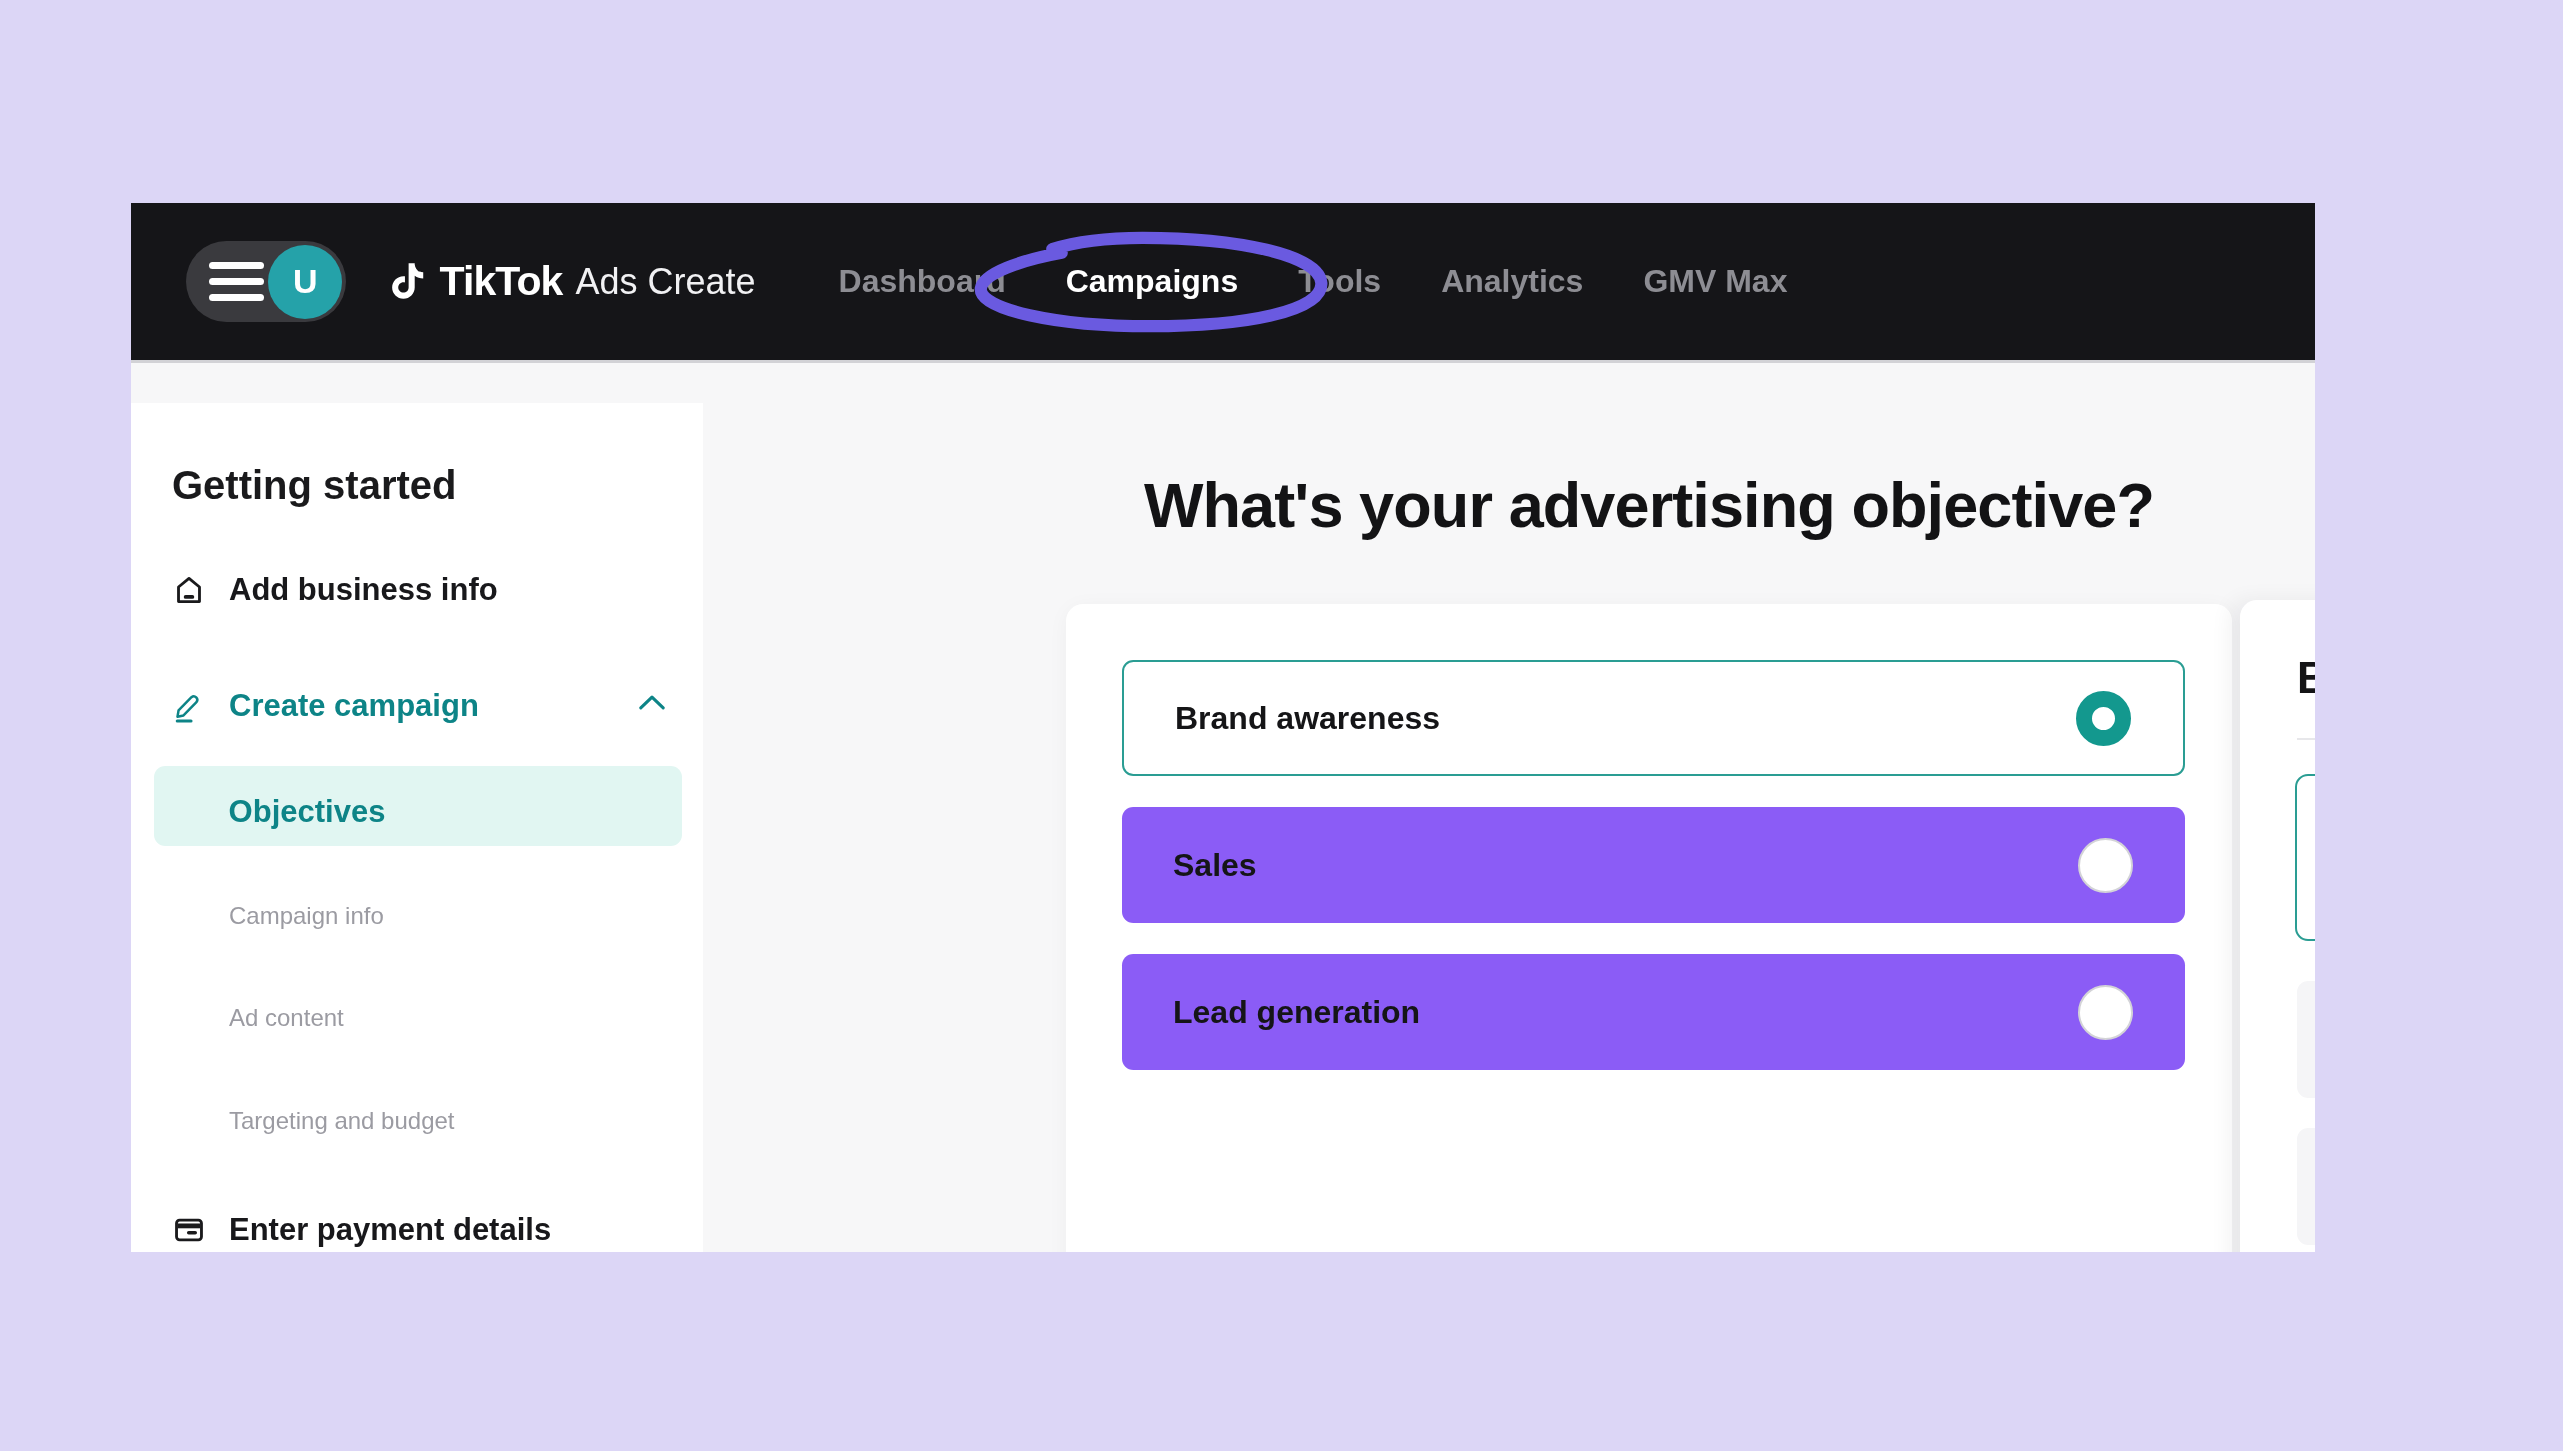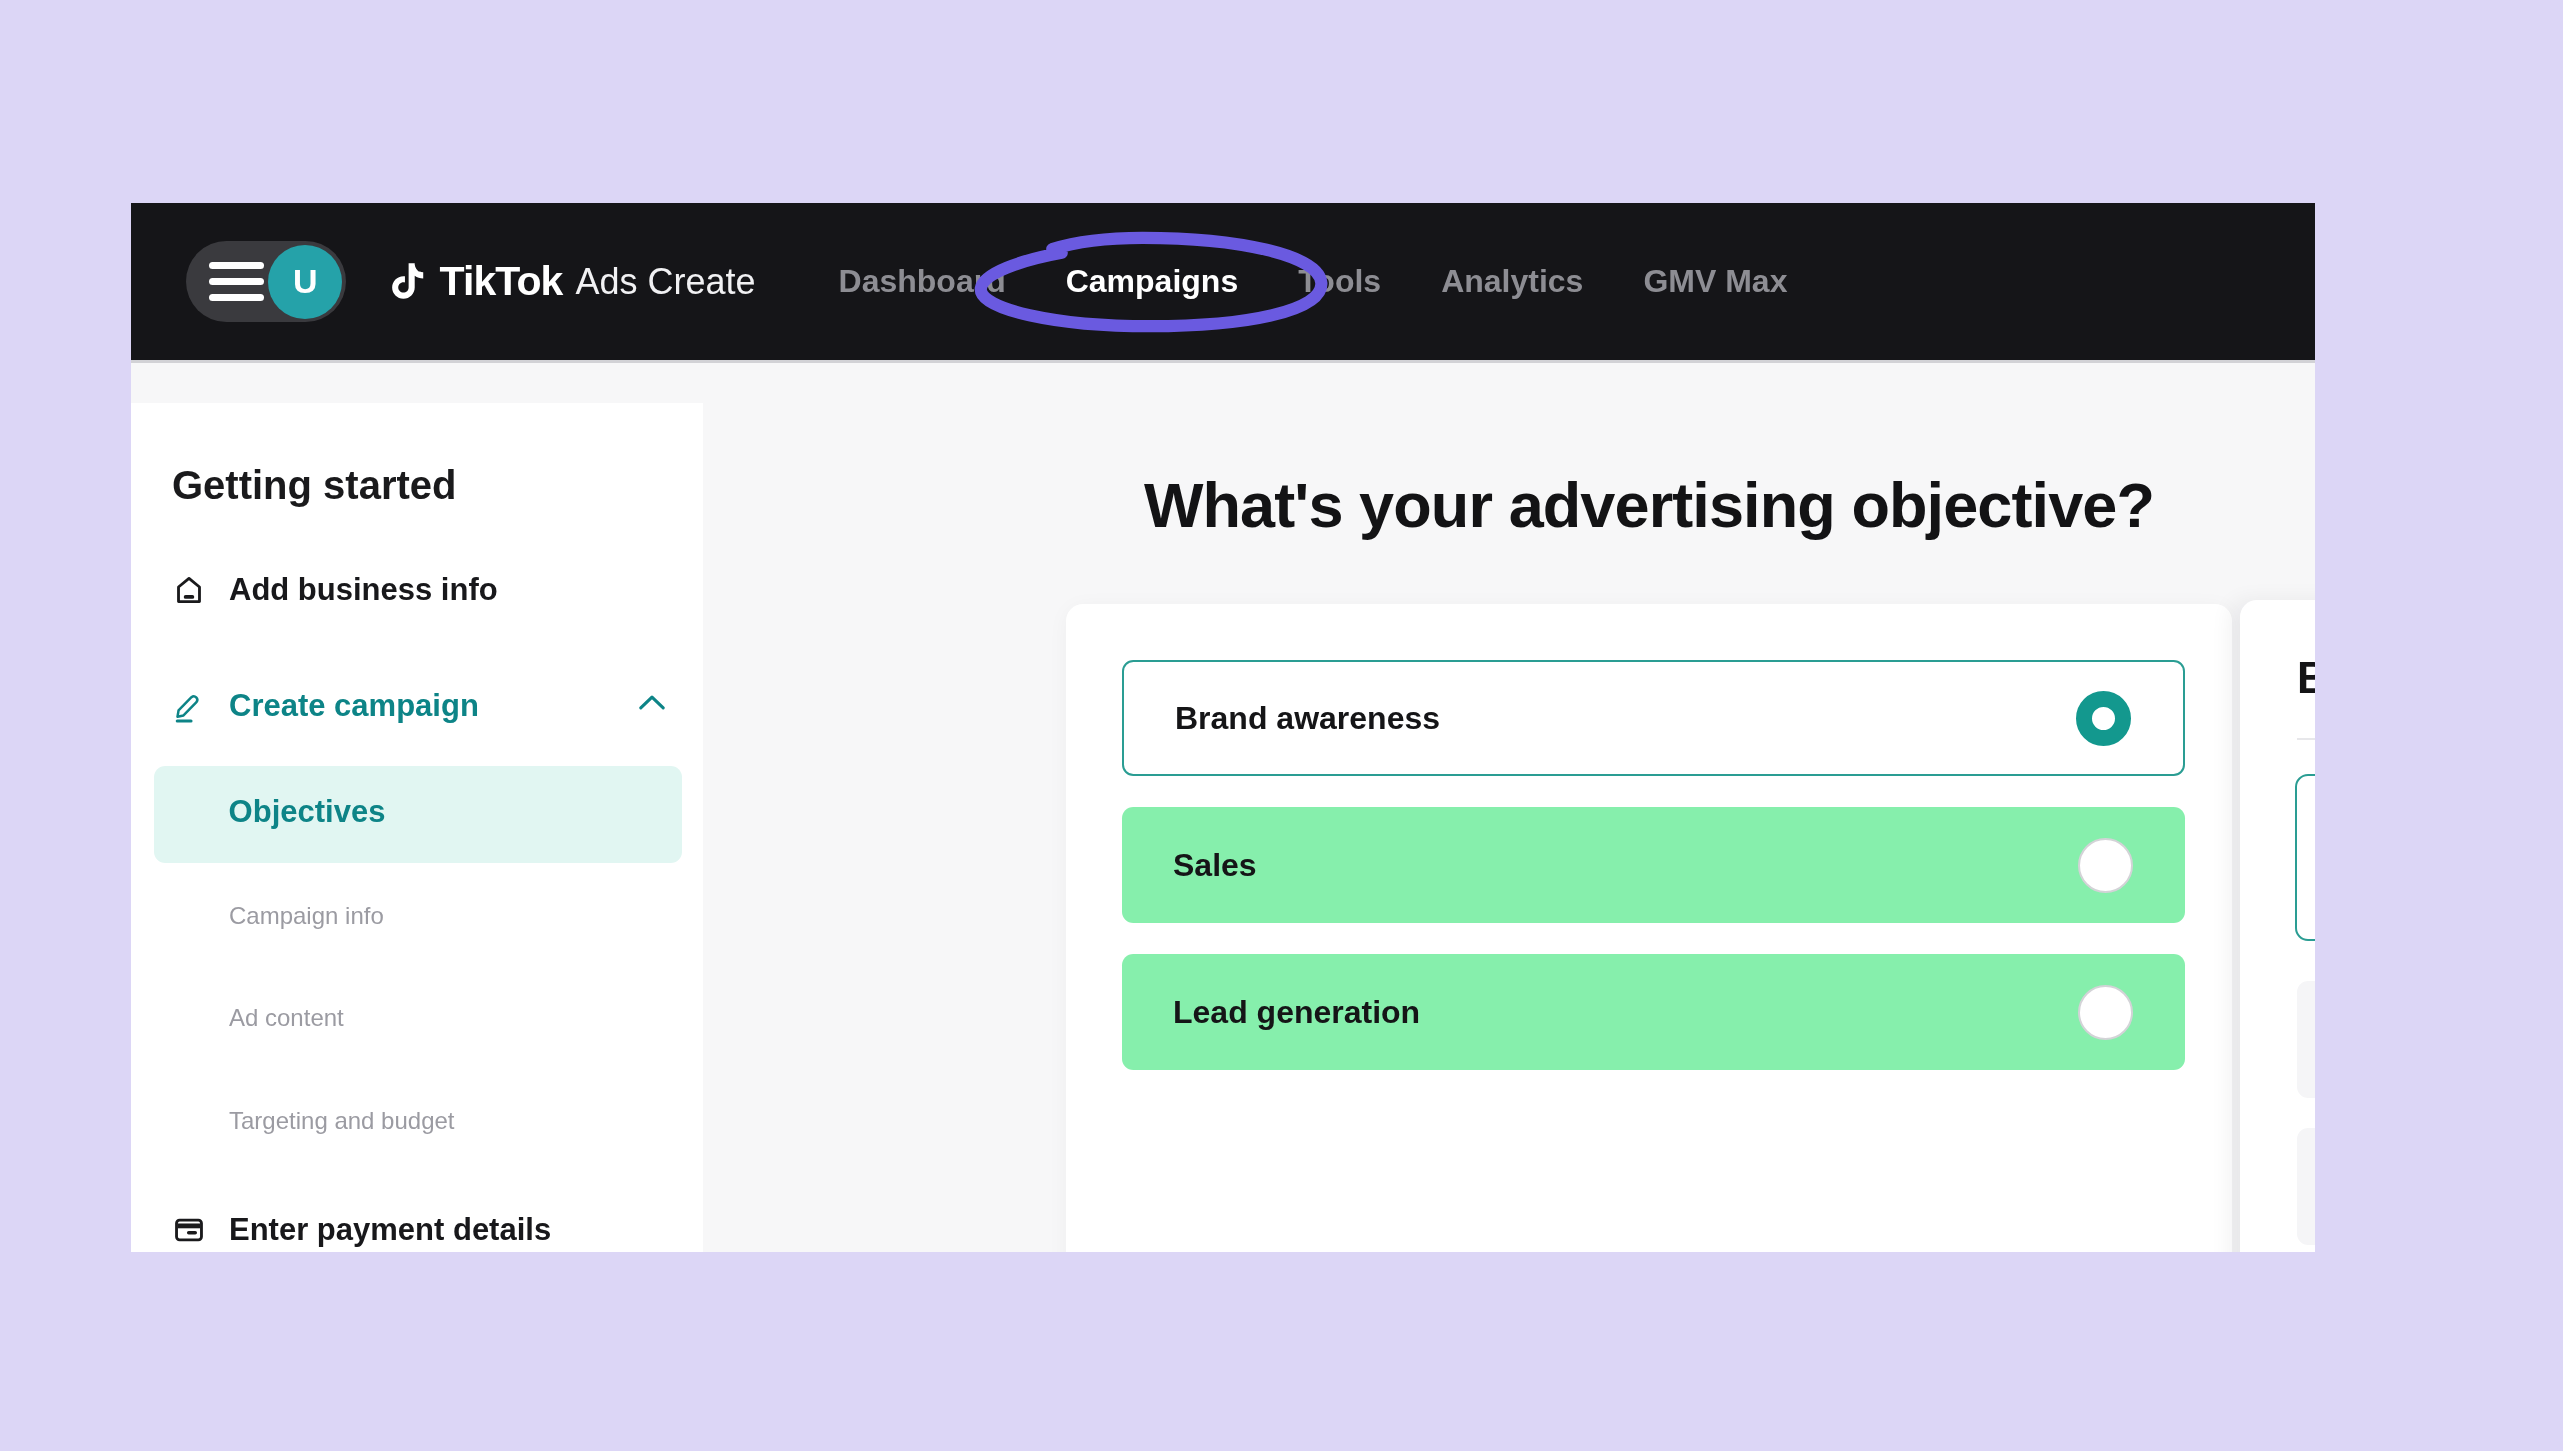--- a/index.html
+++ b/index.html
@@ -71,21 +71,21 @@
   .sb-item { position:absolute; left:0; height:41px; display:flex; align-items:center; cursor:pointer; }
   .sb-item .sb-icon { position:absolute; left:41px; width:34px; height:34px; display:flex; }
   .sb-item .sb-label { position:absolute; left:98px; font-size:31px; font-weight:600; color:#18181b; white-space:nowrap; }
   .sb-item.teal .sb-label { color:#0d8487; }
   .sb-chevron { position:absolute; left:507px; top:7.5px; width:28px; height:19px; }
   .sb-sub {
     position:absolute; left:98px; height:38px; display:flex; align-items:center;
     font-size:24px; font-weight:400; color:#9b9ba2; cursor:pointer; white-space:nowrap;
   }
   .sb-sub-highlight {
-    position:absolute; left:22.6px; top:363px; width:528px; height:97px;
+    position:absolute; left:22.6px; top:363px; width:528px; height:80px;
     background:#e1f6f2; border-radius:11.3px; cursor:pointer;padding-left:18px;
   }
   .sb-sub-highlight .sb-sub-active {
     position:absolute; left:75px; top:0; height:92px; display:flex; align-items:center;
     font-size:31px; font-weight:600; color:#0d8487; white-space:nowrap;
   }
 
   
   .main { flex:1; position:relative; background:#f7f7f8; }
   .main-heading {
@@ -98,21 +98,21 @@
     background:#ffffff; border-radius:17px 17px 0 0;
     box-shadow:0 3.8px 21px rgba(20,22,26,0.04);
   }
   .option {
     position:absolute; left:56px; width:1063px; height:116px;
     border-radius:11.3px; display:flex; align-items:center;
     padding:0 52px 0 51px; cursor:pointer;
   }
   .option .opt-label { font-size:32px; font-weight:600; color:#151517; }
   .option.selected { background:#ffffff; border:2.8px solid #2a9d93; }
-  .option.plain { background:#86efac; border:none; }
+  .option.plain { background:#8b5cf6; border:none; }
   .radio { width:55px; height:55px; border-radius:50%; margin-left:auto; background:#fff; flex:none; }
   .radio.on { border:16px solid #13988e; }
   .radio.off { border:2.8px solid #d3d3d7; }
 
   
   .next-panel {
     position:absolute; left:1537px; top:197px; width:311px; height:688px;
     background:#ffffff; border-radius:17px 0 0 0;
     box-shadow:-9.4px 0 21px rgba(20,22,26,0.06);
   }

